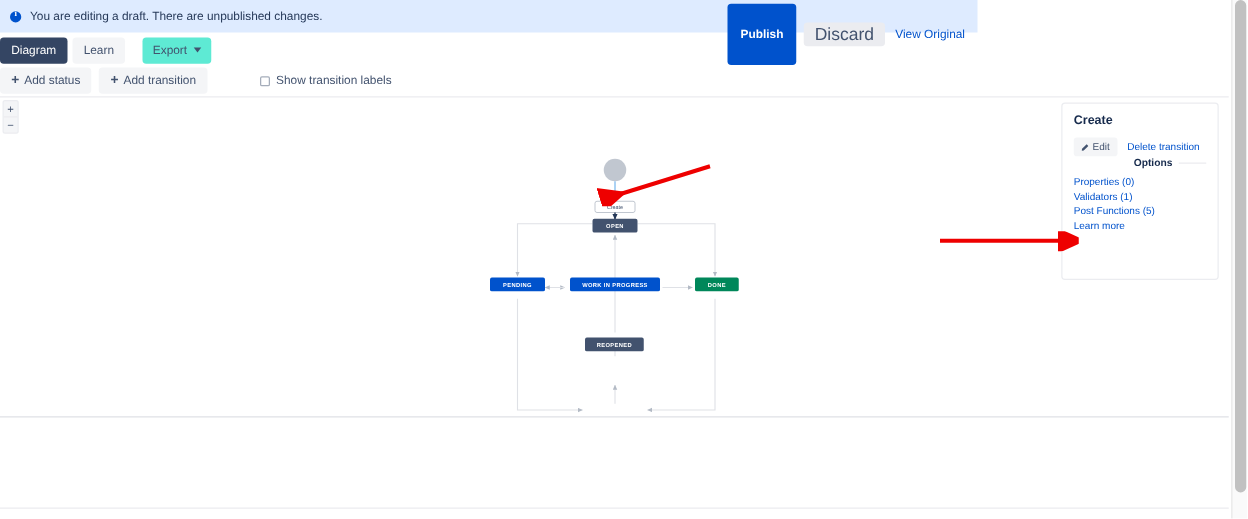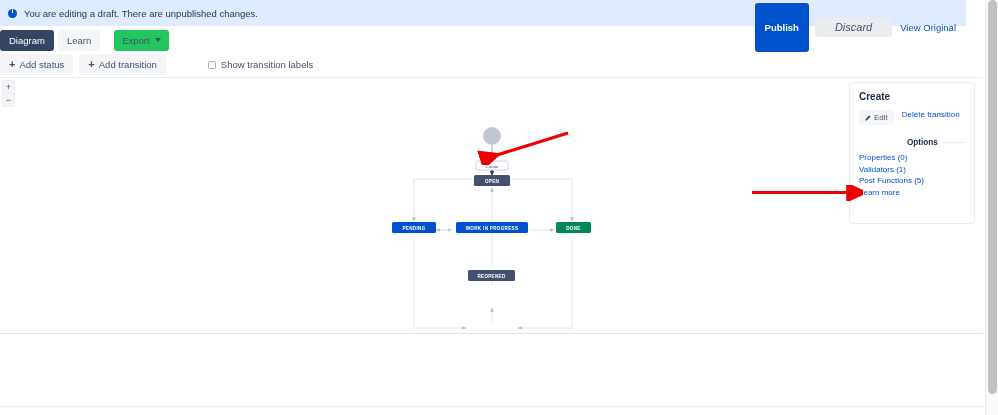--- a/index.html
+++ b/index.html
@@ -13,21 +13,21 @@
     width: 998px;
     height: 415px;
     overflow: hidden;
     background: #ffffff;
   }
 
   
   #draft-banner {
     position: absolute;
     left: 0; top: 0;
-    width: 966px;
+    width: 782px;
     height: 26px;
     background: #deebff;
     display: flex;
     align-items: center;
     box-sizing: border-box;
     padding: 0 8px;
   }
   #draft-banner .info-dot {
     width: 9px; height: 9px;
     border-radius: 50%;
@@ -67,27 +67,26 @@
     font-weight: bold;
     border: none;
     border-radius: 3px;
     padding: 19px 10px;
     cursor: pointer;
     line-height: 11px;
   }
   .btn-discard {
     background: #ebecf0;
     color: #42526e;
-    font-size: 11px;
+    font-size: 14px;
     border: none;
     border-radius: 3px;
-    padding: 4px 20px;
+    padding: 4px 9px;
     cursor: pointer;
     line-height: 11px;
-    font-style: italic;
   }
   .link-view-original {
     font-size: 9.5px;
     color: #0052cc;
     cursor: pointer;
     padding: 4px 2px;
   }
 
   
   #tabstrip {
@@ -110,21 +109,21 @@
     line-height: 11px;
     cursor: pointer;
   }
   .tab.selected {
     background: #344563;
     color: #ffffff;
   }
   .export-btn {
     font-size: 9.5px;
     color: #42526e;
-    background: #22c55e;
+    background: #5eead4;
     border-radius: 3px;
     padding: 5px 8px;
     line-height: 11px;
     cursor: pointer;
     margin-left: 10px;
     display: flex;
     align-items: center;
     gap: 5px;
   }
   .caret-down {
@@ -256,22 +255,23 @@
     font-size: 7.8px;
     line-height: 10px;
     color: #42526e;
   }
   .sp-link {
     color: #0052cc;
     cursor: pointer;
   }
   .sp-btn-row {
     display: flex;
+    align-items: center;
     gap: 8px;
-    margin-bottom: 13px;
+    margin-bottom: 1px;
   }
   .sp-edit {
     background: #f4f5f7;
     border: none;
     border-radius: 2.5px;
     font-size: 8px;
     color: #42526e;
     padding: 3px 6px;
     display: flex;
     align-items: center;

